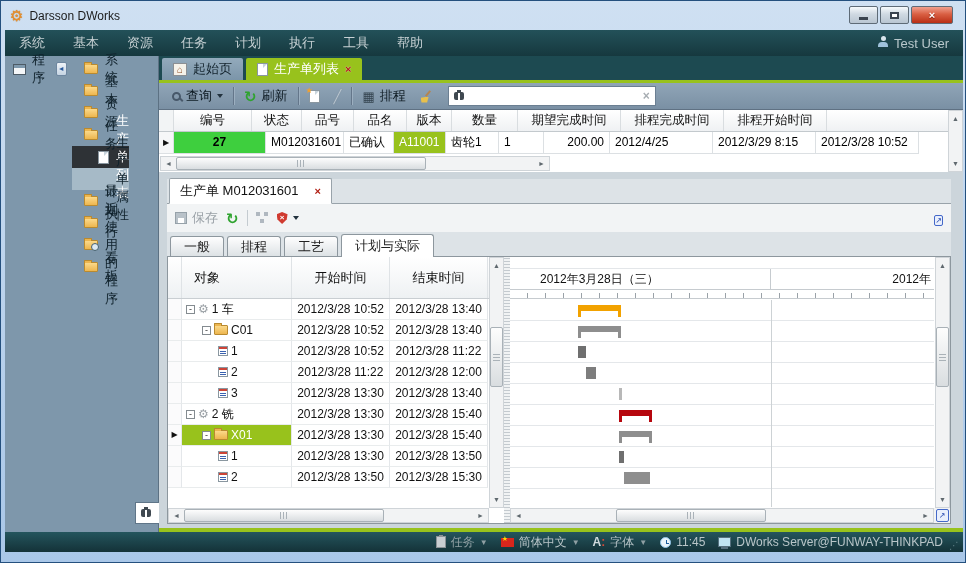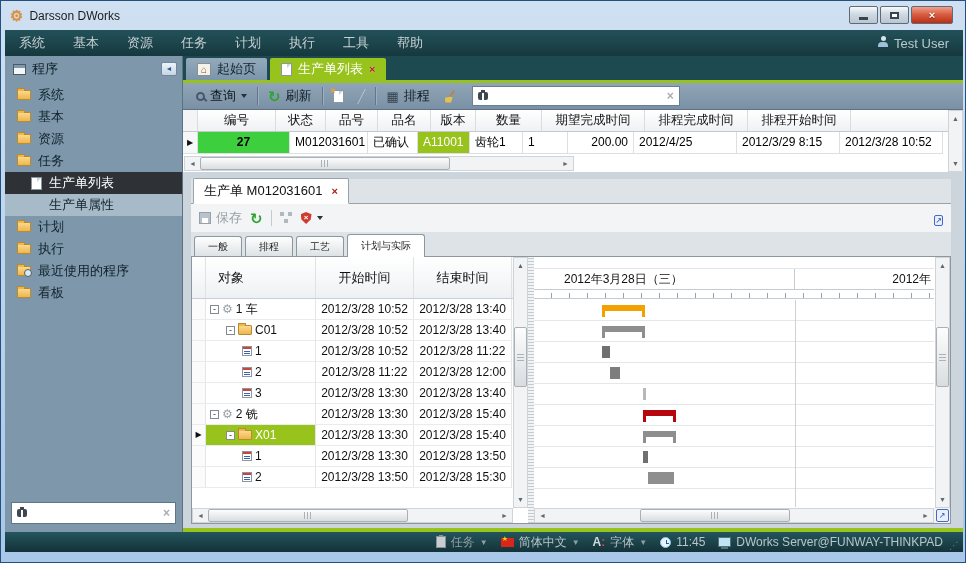--- a/index.html
+++ b/index.html
@@ -35,22 +35,22 @@
     padding-right:14px; color:#b9c8cc; }
   .ic-person { width:10px; height:11px; position:relative; }
   .ic-person::before { content:""; position:absolute; left:2.5px; top:0; width:5px;
     height:5px; border-radius:50%; background:#d8e4ec; }
   .ic-person::after { content:""; position:absolute; left:0; bottom:0; width:10px;
     height:5px; border-radius:4px 4px 0 0; background:#9fc2dc; }
 
   .body { flex:1; display:flex; min-height:0; }
 
   
-  .sidebar { width:178px; flex:none; background:#7e97ab; display:flex;
-    flex-direction:column; border-right:1px solid #5c7183; }
+  .sidebar { width:154px; flex:none; background:#7e97ab; display:flex;
+    flex-direction:row; border-right:1px solid #5c7183; }
   .sb-header { height:26px; display:flex; align-items:center; gap:6px;
     padding:0 5px 0 8px; font-size:13px; color:#10222c; }
   .sb-collapse { margin-left:auto; width:16px; height:14px; border:1px solid #6e87a0;
     border-radius:2px; background:linear-gradient(#eef3f8,#c6d5e3); color:#2a5a9c;
     font-size:7px; line-height:12px; text-align:center; cursor:default; }
   .sb-items { margin-top:2px; }
   .sb-item { height:22px; display:flex; align-items:center; gap:7px; padding-left:12px;
     font-size:13px; color:#10222c; cursor:default; }
   .sb-item.lvl1 { padding-left:26px; }
   .sb-item.selected { background:#2e3236; color:#fff; }
@@ -159,21 +159,21 @@
     background:repeating-linear-gradient(0deg,#aab2b8 0 1px,rgba(0,0,0,0) 1px 3px); }
 
   
   .lower { flex:1; min-height:0; background:#ccd5db; padding:7px 12px 4px 8px;
     display:flex; flex-direction:column; }
   .detail { flex:1; min-height:0; display:flex; flex-direction:column; }
   .doctabs { height:25px; flex:none; display:flex; align-items:flex-end; padding-left:2px;
     border-bottom:1px solid #99a3aa; background:#dde3e7; }
   .doctab { display:inline-flex; align-items:center; height:24px; background:#fff;
     border:1px solid #99a3aa; border-bottom:1px solid #fff; margin-bottom:-1px;
-    border-radius:2px 2px 0 0; padding:12px 10px; font-size:13px; gap:9px; color:#111; }
+    border-radius:2px 2px 0 0; padding:12px 10px; font-size:13px; gap:16px; color:#111; }
   .doc-close { color:#b01d12; font-weight:bold; font-size:11px; }
   .dtoolbar { height:28px; flex:none; background:#f2f4f5; display:flex; align-items:center;
     padding:0 8px; gap:8px; }
   .dbtn { display:inline-flex; align-items:center; gap:5px; font-size:13px; color:#333;
     cursor:default; }
   .dbtn.disabled { color:#9aa1a7; }
   .dsep { width:1px; height:16px; background:#c4cbd0; }
   .ic-floppy { width:12px; height:12px; background:#b9c2c9; border:1px solid #96a1a9;
     position:relative; flex:none; }
   .ic-floppy::before { content:""; position:absolute; left:2px; bottom:0; width:6px;
@@ -184,21 +184,21 @@
   .ic-shield { width:11px; height:12px; background:#d03a30; position:relative; flex:none;
     clip-path:polygon(50% 0,100% 18%,92% 62%,50% 100%,8% 62%,0 18%); color:#fff;
     font-size:8px; font-weight:bold; text-align:center; line-height:11px; }
   .ic-opennew { width:13px; height:13px; border:1px solid #4468c8; border-radius:2px;
     background:#e9effc; color:#2a4cb0; font-size:8px; line-height:11px; text-align:center;
     flex:none; }
   .d-right { margin-left:auto; }
 
   .subtabs { height:24px; flex:none; background:#dde3e7; display:flex; align-items:flex-end;
     padding-left:3px; gap:3px; }
-  .stab { height:20px; line-height:19px; padding:0 13px; font-size:10px; color:#222;
+  .stab { height:20px; line-height:19px; padding:0 13px; font-size:13px; color:#222;
     background:linear-gradient(#fefefe,#dde2e5); border:1px solid #8d979e;
     border-bottom:none; border-radius:3px 3px 0 0; cursor:default; }
   .stab.active { height:23px; line-height:22px; background:#fff; margin-bottom:-1px;
     position:relative; z-index:2; }
 
   .split { flex:1; min-height:0; border:1px solid #8d979e; background:#fff; display:flex;
     position:relative; }
 
   
   .ttable { width:336px; flex:none; position:relative; }

